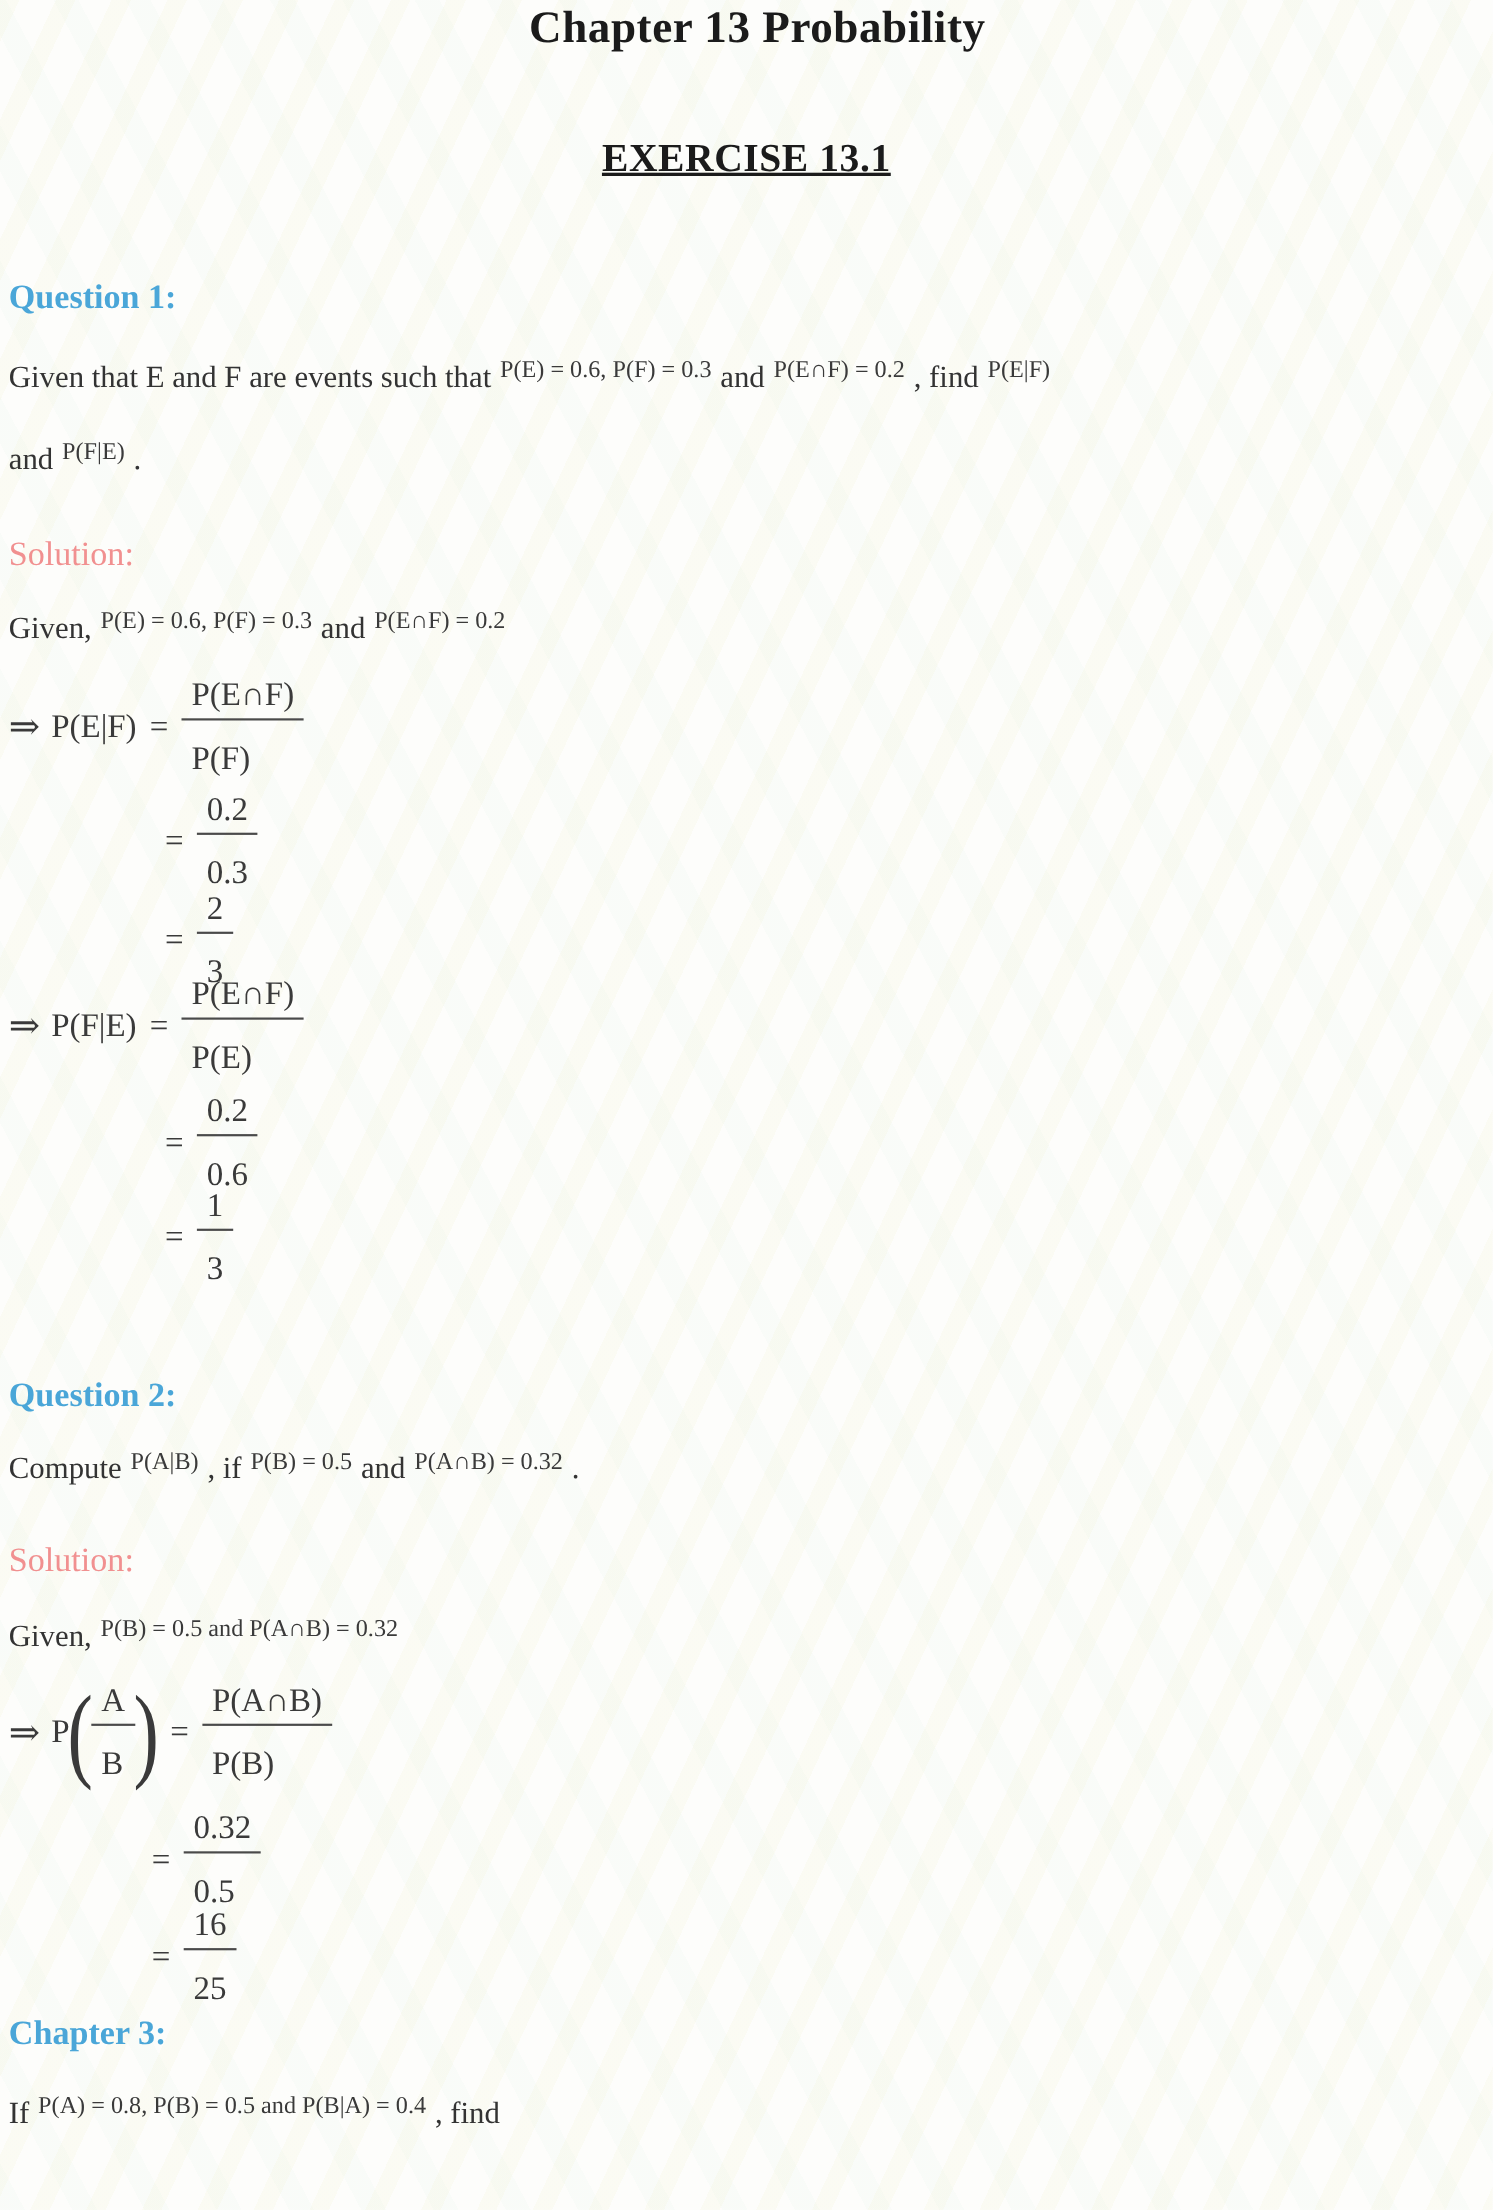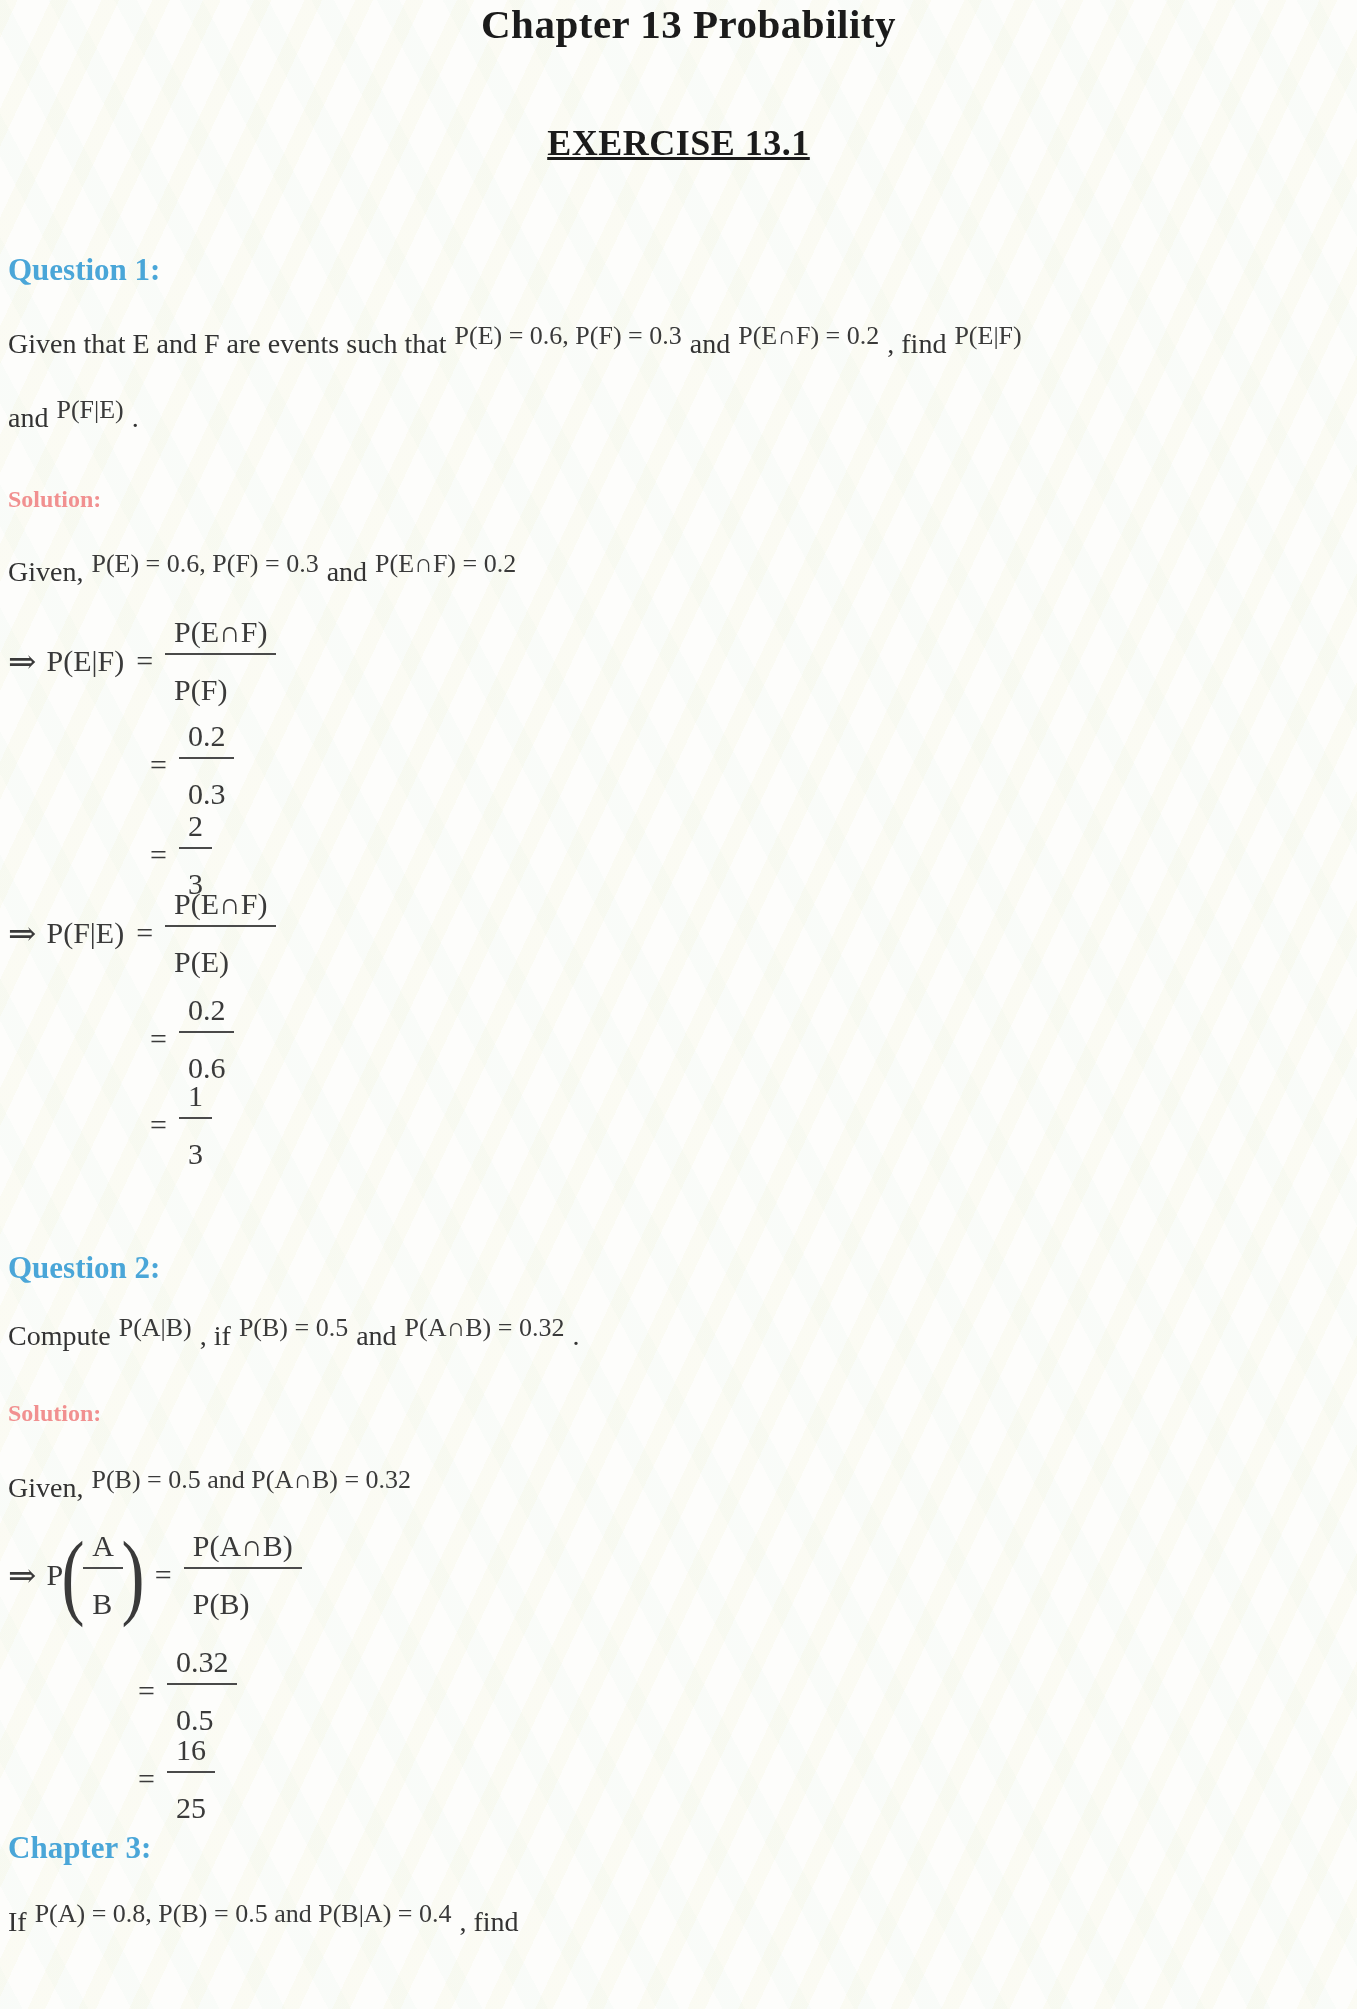--- a/index.html
+++ b/index.html
@@ -13,24 +13,24 @@
     background:
       repeating-linear-gradient(115deg, rgba(238,238,196,0.14) 0 16px, rgba(255,255,255,0) 16px 46px),
       repeating-linear-gradient(62deg, rgba(214,238,224,0.10) 0 20px, rgba(255,255,255,0) 20px 58px),
       var(--page_background,#fdfdfb);
   }
   .abs { position:absolute; }
   .center { left:0; width:100%; text-align:center; }
   .doc-title { font-size:41px; font-weight:bold; color:#1b1b1b; letter-spacing:0.5px;padding-left:20px; }
   .exercise-title { font-size:36px; font-weight:bold; color:#1b1b1b; letter-spacing:0.5px;text-decoration:underline; }
   .qheading { font-size:31px; font-weight:bold; color:var(--question_heading,#4aa6d8); }
-  .sheading { font-size:24px; font-weight:bold; color:var(--solution_heading,#f19090); }
+  .sheading { font-size:31px; font-weight:normal; color:var(--solution_heading,#f19090); }
   .bodyline { font-size:28px; white-space:nowrap; color:var(--body_text,#333); }
   .btext { vertical-align:baseline; }
-  .imath { font-size:26px; color:var(--math_text,#3a3a3a); position:relative; top:-9px; margin:12px 8px; white-space:nowrap; }
+  .imath { font-size:22px; color:var(--math_text,#3a3a3a); position:relative; top:-9px; margin:12px 8px; white-space:nowrap; }
   .imath.nolift { top:-2px; }
   .mathline { display:flex; align-items:center; font-size:30px; color:var(--math_text,#3a3a3a); white-space:nowrap; }
   .arrow { font-size:34px; margin-right:10px; }
   .eq { margin:0 12px; }
   .frac { display:inline-block; text-align:left; line-height:1.32; }
   .frac .num { display:block; padding:0 9px 1px; }
   .frac .den { display:block; border-top:2px solid #4a4a4a; padding:15px 9px 0; }
   .bigparen { font-size:96px; font-weight:normal; line-height:0; color:var(--math_text,#3a3a3a); transform:scaleX(0.72); margin:0 -6px; }
   .plabel { font-size:29px; margin-right:10px; }
   .part { position:absolute; top:0; white-space:nowrap; font-size:29px; color:var(--math_text,#3a3a3a); }

